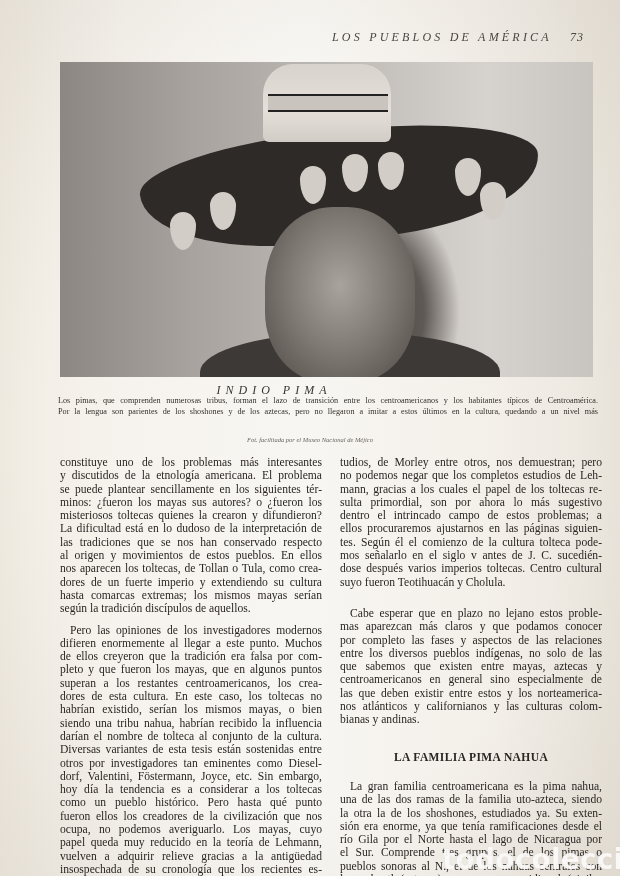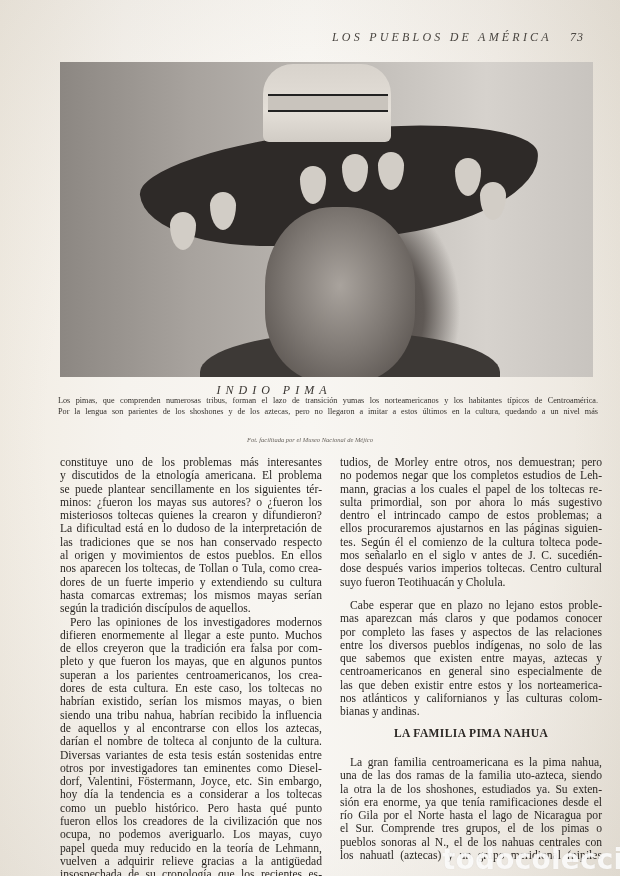--- a/index.html
+++ b/index.html
@@ -72,24 +72,24 @@
   }
 
   .col {
     position: absolute; top: 456px; width: 262px;
     font-size: 11.6px; line-height: 13.3px; color: #2a2623;
   }
   .col.left { left: 60px; }
   .col.right { left: 340px; width: 262px; }
   .col .ln { display: block; white-space: nowrap; text-align: justify; text-align-last: justify; height: 13.3px; }
   .col .ln.end { text-align-last: left; }
-  .col .ln.indent { padding-left: 10px; }
+  .col .ln.indent { padding-left: 10px; margin-top: 8px; }
   .section-heading {
     display: block; text-align: center; font-weight: bold; font-size: 11.5px;
-    letter-spacing: 0.4px; margin: 8px 0 16px 0; color: #2a2623;
+    letter-spacing: 0.4px; margin: 24px 0 16px 0; color: #2a2623;
   }
   .gap { display: block; height: 10px; }
 
   .watermark {
     position: absolute; left: 442px; top: 843px;
     font-family: "DejaVu Sans", sans-serif; font-weight: bold; font-size: 28px;
     color: rgba(255,255,255,0.85); letter-spacing: 0.2px;
     text-shadow: 0 0 1px rgba(200,195,188,0.6);
   }
 </style>
@@ -114,21 +114,21 @@
   <div class="drop" style="left:150px;top:130px;"></div>
   <div class="drop" style="left:110px;top:150px;"></div>
   <div class="drop" style="left:420px;top:120px;"></div>
   <div class="shoulders"></div>
   <div class="face"></div>
 </div>
 
 <div class="caption-title">INDIO PIMA</div>
 
 <div class="caption-text">
-  <span class="line">Los pimas, que comprenden numerosas tribus, forman el lazo de transición yumas los norteamericanos y los habitantes típicos de Centroamérica.</span>
+  <span class="line">Los pimas, que comprenden numerosas tribus, forman el lazo de transición entre los centroamericanos y los habitantes típicos de Centroamérica.</span>
   <span class="line">Por la lengua son parientes de los shoshones y de los aztecas, pero no llegaron a imitar a estos últimos en la cultura, quedando a un nivel más</span>
 </div>
 
 <div class="photo-credit">Fot. facilitada por el Museo Nacional de Méjico</div>
 
 <div class="col left">
   <span class="ln">constituye uno de los problemas más interesantes</span>
   <span class="ln">y discutidos de la etnología americana. El problema</span>
   <span class="ln">se puede plantear sencillamente en los siguientes tér-</span>
   <span class="ln">minos: ¿fueron los mayas sus autores? o ¿fueron los</span>
@@ -137,25 +137,24 @@
   <span class="ln">las tradiciones que se nos han conservado respecto</span>
   <span class="ln">al origen y movimientos de estos pueblos. En ellos</span>
   <span class="ln">nos aparecen los toltecas, de Tollan o Tula, como crea-</span>
   <span class="ln">dores de un fuerte imperio y extendiendo su cultura</span>
   <span class="ln">hasta comarcas extremas; los mismos mayas serían</span>
   <span class="ln end">según la tradición discípulos de aquellos.</span>
   <span class="ln indent">Pero las opiniones de los investigadores modernos</span>
   <span class="ln">difieren enormemente al llegar a este punto. Muchos</span>
   <span class="ln">de ellos creyeron que la tradición era falsa por com-</span>
   <span class="ln">pleto y que fueron los mayas, que en algunos puntos</span>
-  <span class="ln">superan a los parientes centroamericanos, los crea-</span>
+  <span class="ln">superan a los restantes centroamericanos, los crea-</span>
   <span class="ln">dores de esta cultura. En este caso, los toltecas no</span>
   <span class="ln">habrían existido, serían los mismos mayas, o bien</span>
   <span class="ln">siendo una tribu nahua, habrían recibido la influencia</span>
-  <span class="ln">de aquellos y al encontrarse con ellos los aztecas,</span>
   <span class="ln">darían el nombre de tolteca al conjunto de la cultura.</span>
   <span class="ln">Diversas variantes de esta tesis están sostenidas entre</span>
   <span class="ln">otros por investigadores tan eminentes como Diesel-</span>
   <span class="ln">dorf, Valentini, Föstermann, Joyce, etc. Sin embargo,</span>
   <span class="ln">hoy día la tendencia es a considerar a los toltecas</span>
   <span class="ln">como un pueblo histórico. Pero hasta qué punto</span>
   <span class="ln">fueron ellos los creadores de la civilización que nos</span>
   <span class="ln">ocupa, no podemos averiguarlo. Los mayas, cuyo</span>
   <span class="ln">papel queda muy reducido en la teoría de Lehmann,</span>
   <span class="ln">vuelven a adquirir relieve gracias a la antigüedad</span>

